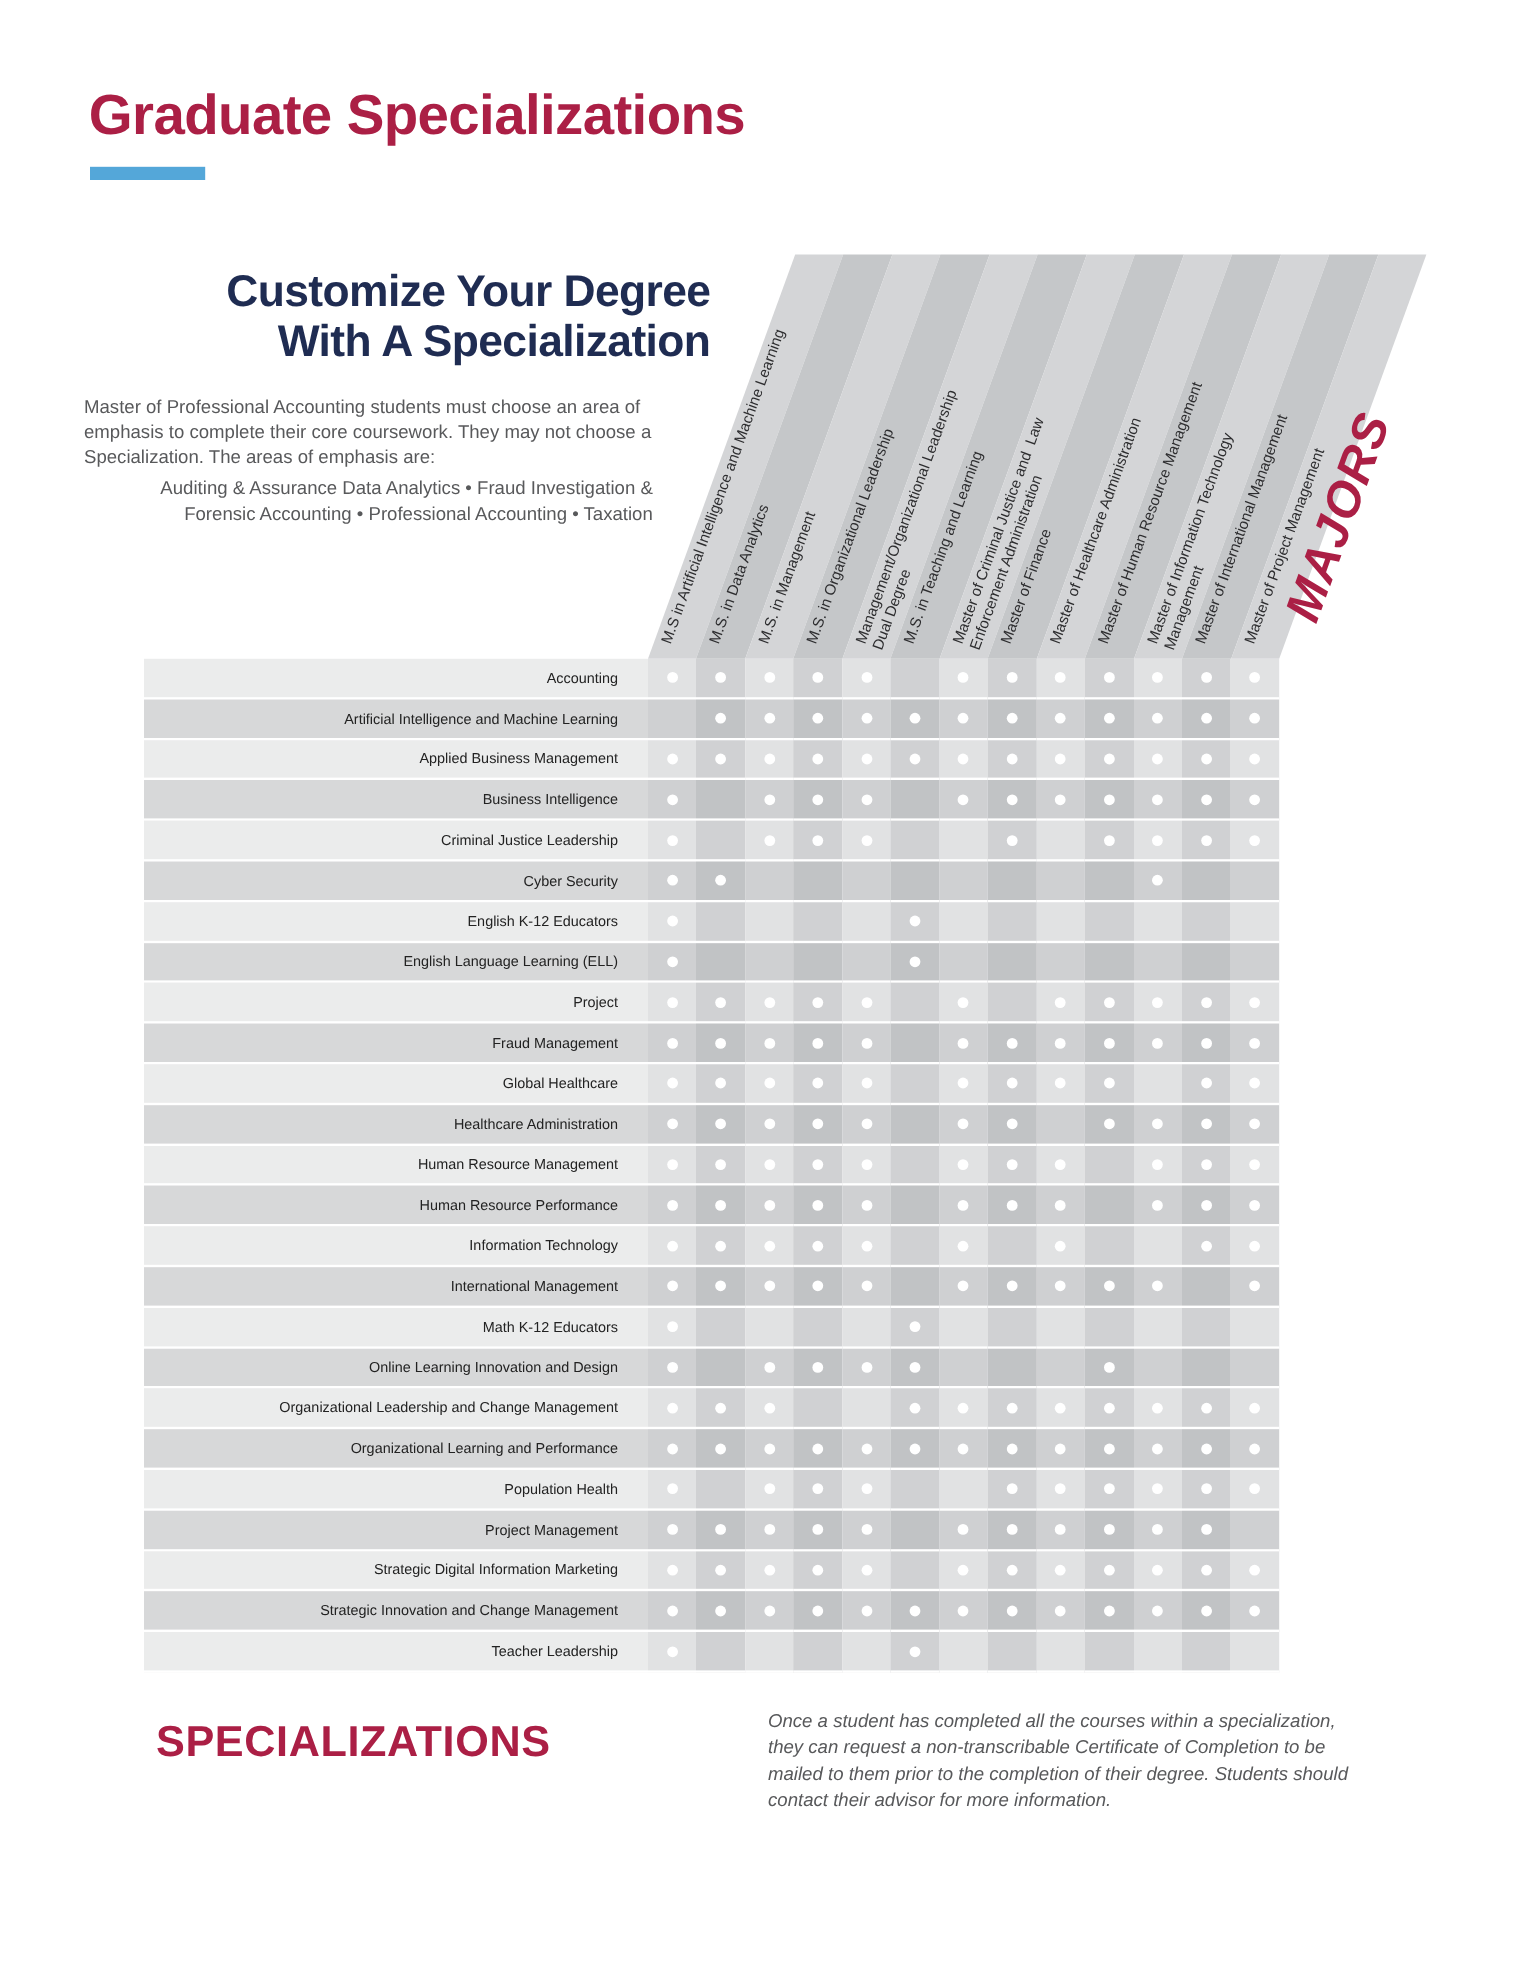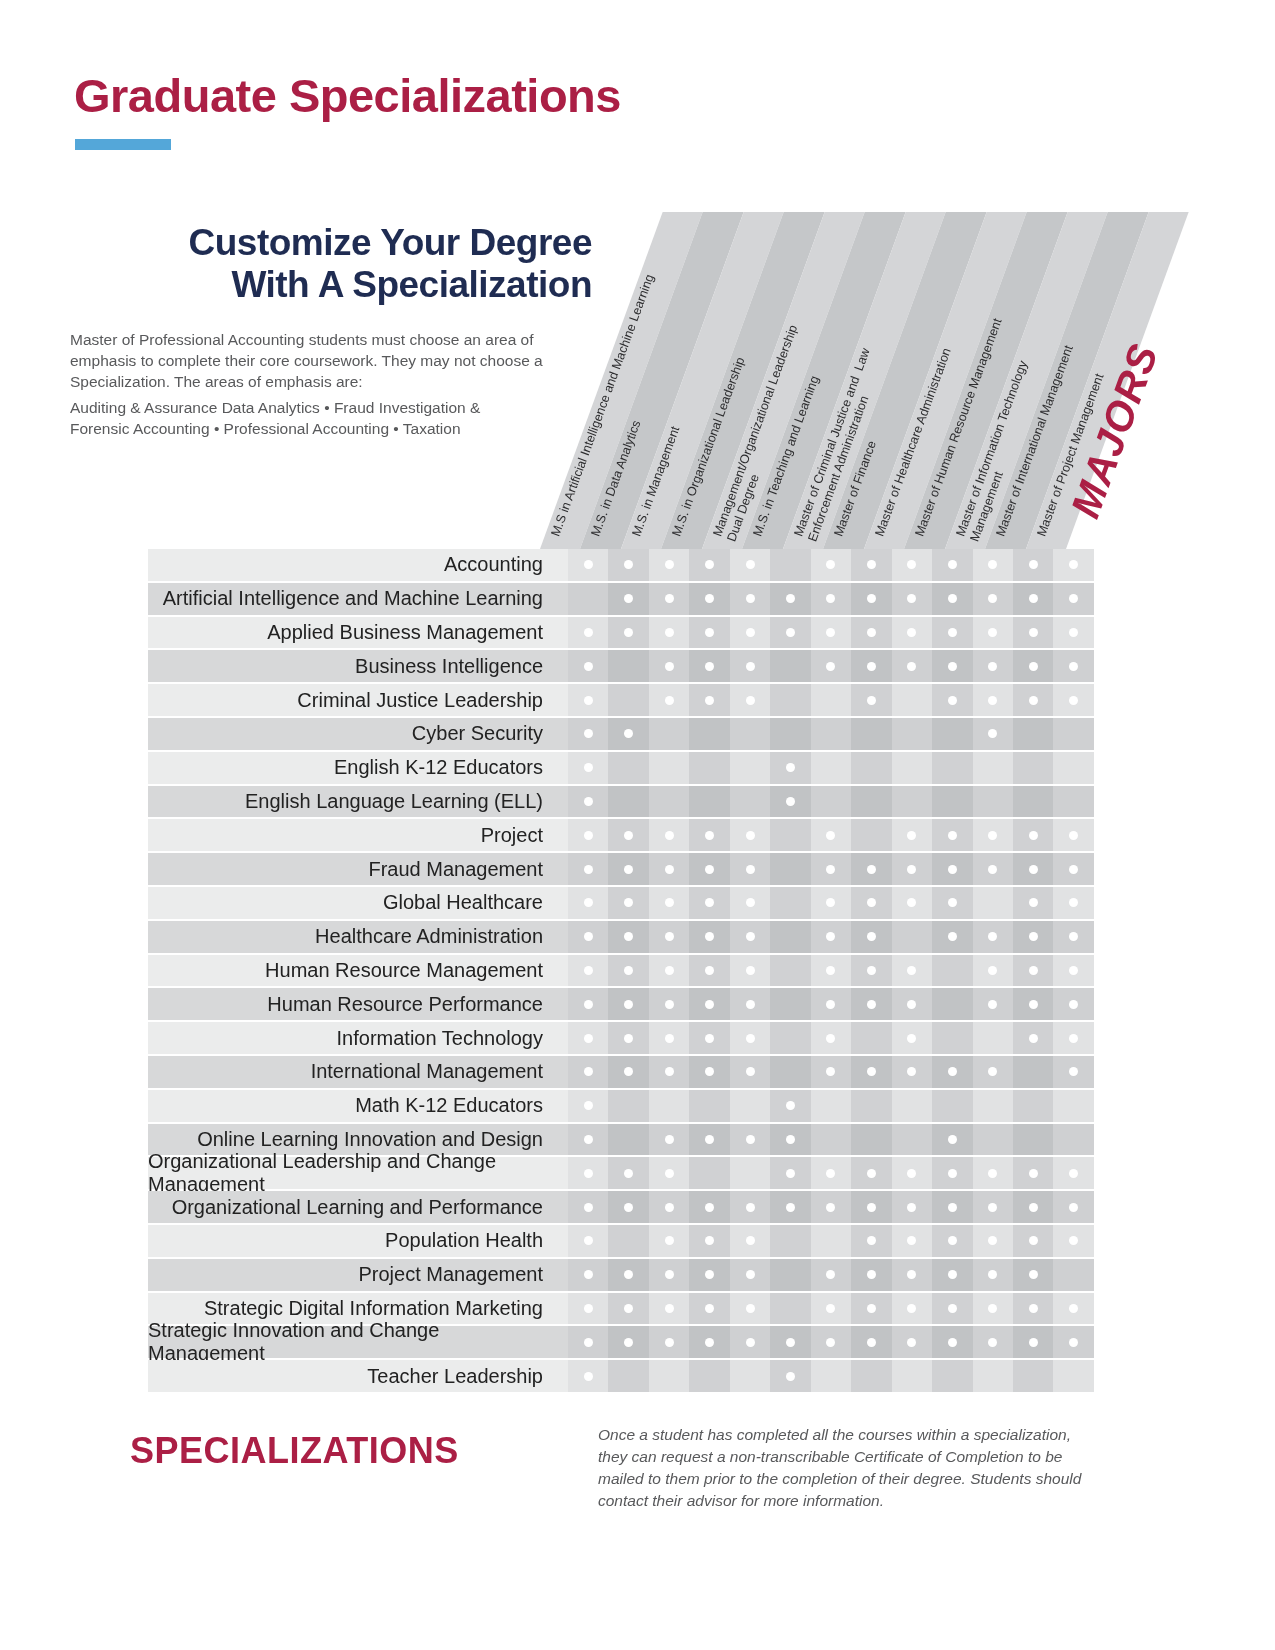--- a/index.html
+++ b/index.html
@@ -17,21 +17,21 @@
   #customize-heading{
     left:70px;top:222px;width:522px;text-align:right;
     font-size:37px;line-height:1.14;font-weight:bold;color:#1f2c52;letter-spacing:-0.5px;
   }
   #intro-text{
     left:70px;top:330px;width:474px;
     font-size:15.5px;line-height:1.35;color:#58595b;
   }
   #emphasis-text{
     left:70px;top:398px;width:474px;
-    font-size:15.5px;line-height:1.35;color:#58595b;
+    font-size:15.5px;line-height:1.35;color:#58595b;text-align:right;
   }
   
   #hdr-stripes{
     left:540px;top:212px;width:526px;height:337px;
     transform:skewX(-20deg);transform-origin:0 100%;
   }
   .hdr-stripe{position:absolute;top:0;height:337px;width:40.46px;}
   .hdr-label{
     position:absolute;transform:rotate(-70deg);transform-origin:0 0;
     font-size:12.6px;line-height:1.18;color:#2d2d2f;white-space:pre;
@@ -40,41 +40,41 @@
   #majors-label{
     transform:rotate(-70deg);transform-origin:0 0;
     font-size:41px;font-weight:bold;font-style:italic;color:#ab1f45;letter-spacing:1px;
   }
   
   #matrix{left:120px;top:549px;width:946px;}
   .mrow{display:flex;height:33.8px;box-sizing:border-box;}
   .mlabel{
     flex:0 0 420px;box-sizing:border-box;padding-right:25px;
     display:flex;align-items:center;justify-content:flex-end;
-    font-size:20px;color:#222222;border-bottom:2px solid #ffffff;margin-left:28px;
+    font-size:12px;color:#222222;border-bottom:2px solid #ffffff;
   }
   .mcell{
     flex:0 0 40.46px;box-sizing:border-box;border-bottom:2px solid #ffffff;
     display:flex;align-items:center;justify-content:center;
   }
   .dot{width:9px;height:9px;border-radius:50%;background:#ffffff;}
   
   .r-odd  .mlabel{background:#ebecec;}
   .r-even .mlabel{background:#d7d8d9;}
   .r-odd  .c-light{background:#e1e2e3;}
   .r-odd  .c-dark {background:#d0d1d3;}
   .r-even .c-light{background:#cfd0d2;}
   .r-even .c-dark {background:#c1c3c5;}
   
   #specializations-heading{
     left:130px;top:1430px;width:500px;
     font-size:36px;font-weight:bold;color:#ab1f45;letter-spacing:0.5px;
   }
   #completion-note{
-    left:598px;top:1424px;width:492px;
+    left:640px;top:1424px;width:492px;
     font-size:15.5px;line-height:1.42;font-style:italic;color:#58595b;
   }
 </style>
 </head>
 <body>
 
 <div id="page">
   <div class="abs" id="page-title">Graduate Specializations</div>
   <div class="abs" id="title-bar"></div>
 

